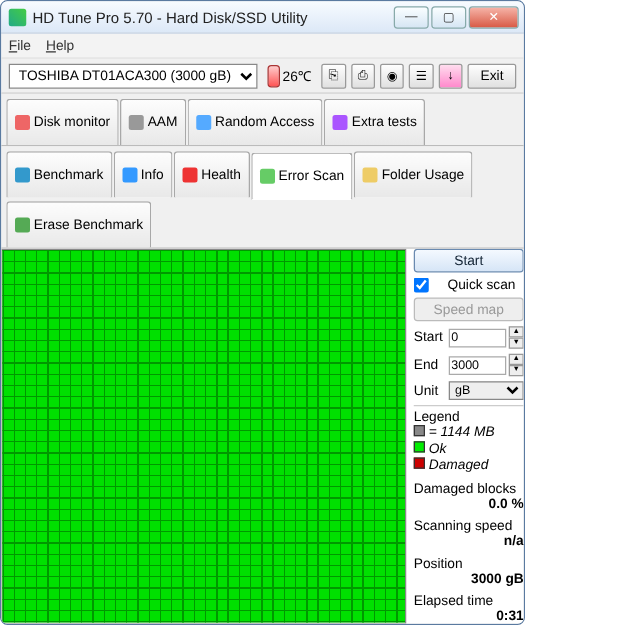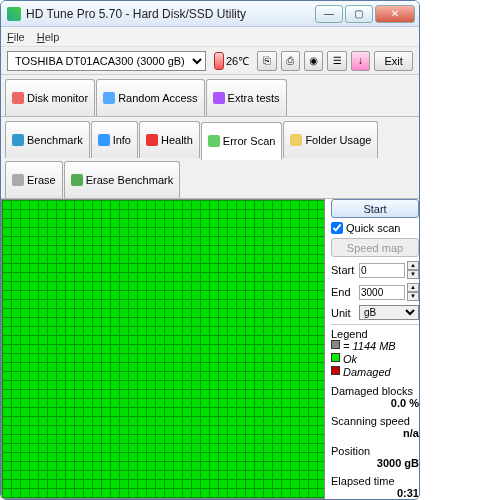--- a/index.html
+++ b/index.html
@@ -25,21 +25,21 @@
 .tabrow { display:flex; flex-wrap:wrap; background:#f0f0f0; padding:2px 4px 0 4px; border-bottom:1px solid #bbb; }
 .tab { height:22px; padding:18px 6px; border:1px solid #a8a8a8; border-bottom:none; background:linear-gradient(#fdfdfd,#e8e8e8); border-radius:3px 3px 0 0; margin-right:1px; margin-top:2px; display:flex; align-items:center; gap:3px; white-space:nowrap; font-size:10px; }
 .tab.active { background:#fff; position:relative; top:1px; border-bottom:1px solid #fff;text-align:right; }
 .tab .ti { width:12px;height:12px;display:inline-block;border-radius:2px; }
 .ti-mon{background:#e66;} .ti-bench{background:#39c;} .ti-info{background:#39f;} .ti-health{background:#e33;} .ti-err{background:#6c6;} .ti-folder{background:#ec6;} .ti-erase{background:#aaa;} .ti-fileb{background:#5a5;} .ti-aam{background:#999;} .ti-rnd{background:#5af;} .ti-extra{background:#a5f;}
 .content { flex:1; display:flex; background:#fff; padding:0; gap:6px; overflow:hidden; }
 .scanarea { flex:1; border:1px solid #888; background:#fff; display:flex; flex-direction:column; }
 .grid { flex:1; background:#00e000; background-image: repeating-linear-gradient(0deg, #009800 0 1px, transparent 1px 9px), repeating-linear-gradient(90deg, #009800 0 1px, transparent 1px 9px); }
 .side { width:88px; display:flex; flex-direction:column; gap:4px; }
 .btn { height:22px; border:1px solid #6a8ab0; background:linear-gradient(#f4f9ff,#d6e5f6); border-radius:3px; display:flex;align-items:center;justify-content:center; color:#123; }
-.chk { display:flex; align-items:center; gap:3px; }
+.chk { display:flex; align-items:center; gap:15px; }
 .chk input{width:12px;height:12px;}
 .btn.dis{color:#999;background:#eee;border-color:#bbb;}
 .kv{display:flex;align-items:center;gap:2px;}
 .kv label{width:26px;}
 .kv input{flex:1;width:40px;border:1px solid #aaa;font-size:10px;padding:1px;}
 .spin{width:12px;height:18px;display:flex;flex-direction:column;}
 .spin div{flex:1;border:1px solid #999;background:#eee;font-size:6px;text-align:center;line-height:7px;}
 select.unit{flex:1;border:1px solid #888;font-size:10px;}
 .legend{border-top:1px solid #ccc;padding-top:3px;font-size:10px;}
 .lg{display:flex;align-items:flex-start;gap:3px;margin-bottom:1px;font-style:italic;}
@@ -83,20 +83,24 @@
     <div class="tbtn pink">↓</div>
     <div class="tbtn exit">Exit</div>
   </div>
 
   <div class="tabrow">
     <div class="tab">
         <span class="ti ti-mon"></span>
         <span>Disk monitor</span>
       </div>
     <div class="tab">
+        <span class="ti ti-aam"></span>
+        <span>AAM</span>
+      </div>
+    <div class="tab">
         <span class="ti ti-rnd"></span>
         <span>Random Access</span>
       </div>
     <div class="tab">
         <span class="ti ti-extra"></span>
         <span>Extra tests</span>
       </div>
   </div>
   <div class="tabrow">
     <div class="tab">
@@ -111,24 +115,20 @@
         <span class="ti ti-health"></span>
         <span>Health</span>
       </div>
     <div class="tab active">
         <span class="ti ti-err"></span>
         <span>Error Scan</span>
       </div>
     <div class="tab">
         <span class="ti ti-folder"></span>
         <span>Folder Usage</span>
-      </div>
-    <div class="tab">
-        <span class="ti ti-erase"></span>
-        <span>Erase</span>
       </div>
     <div class="tab">
         <span class="ti ti-fileb"></span>
         <span>Erase Benchmark</span>
       </div>
   </div>
 
   <div class="content">
     <div class="scanarea">
       <div class="grid"></div>

